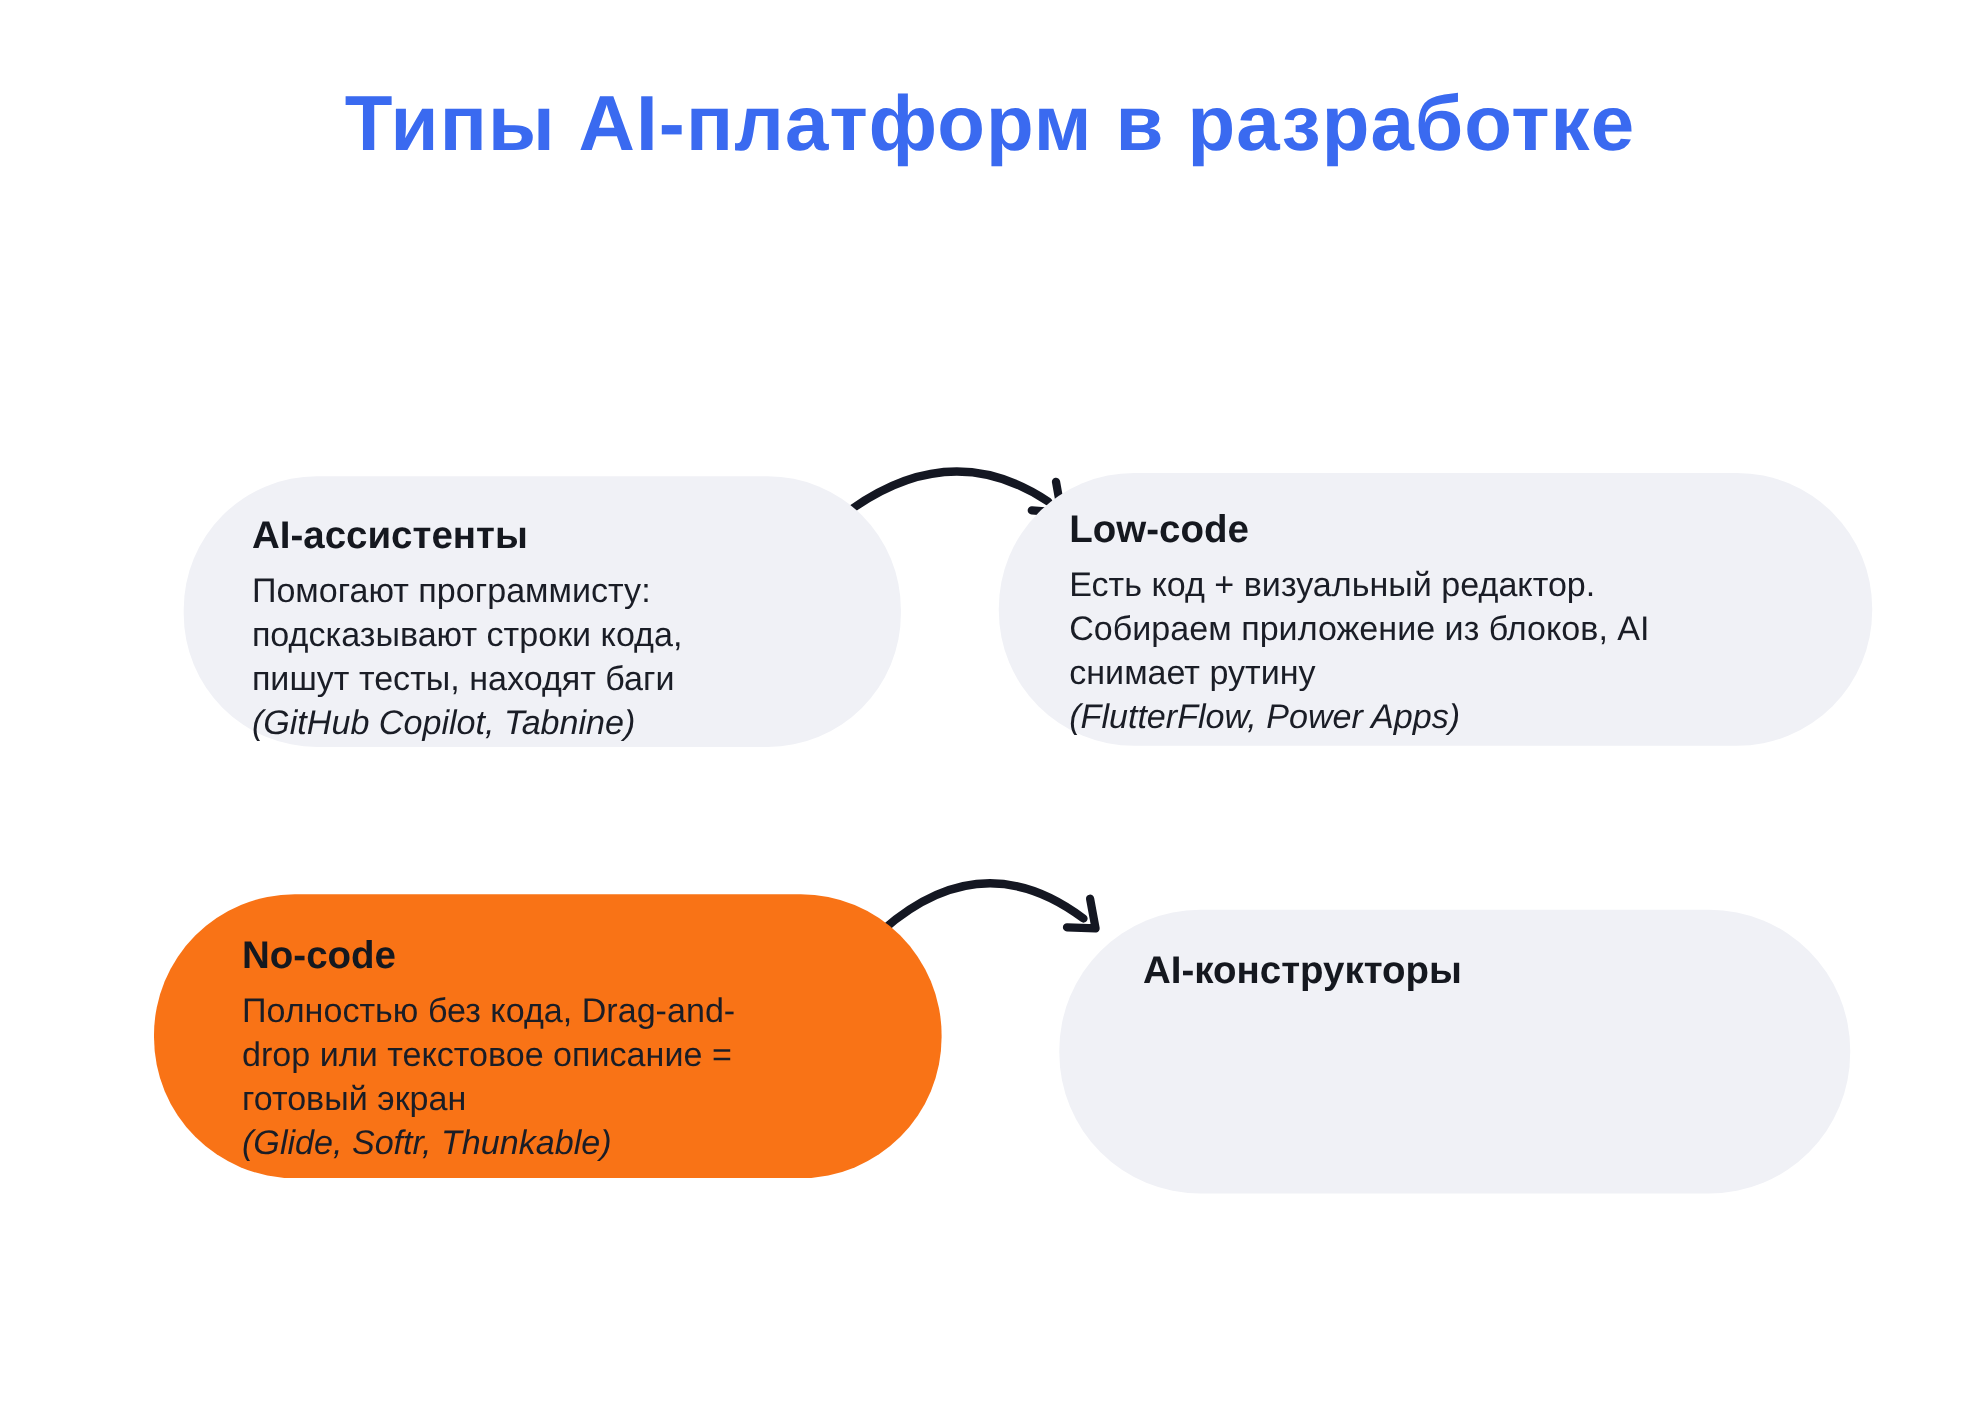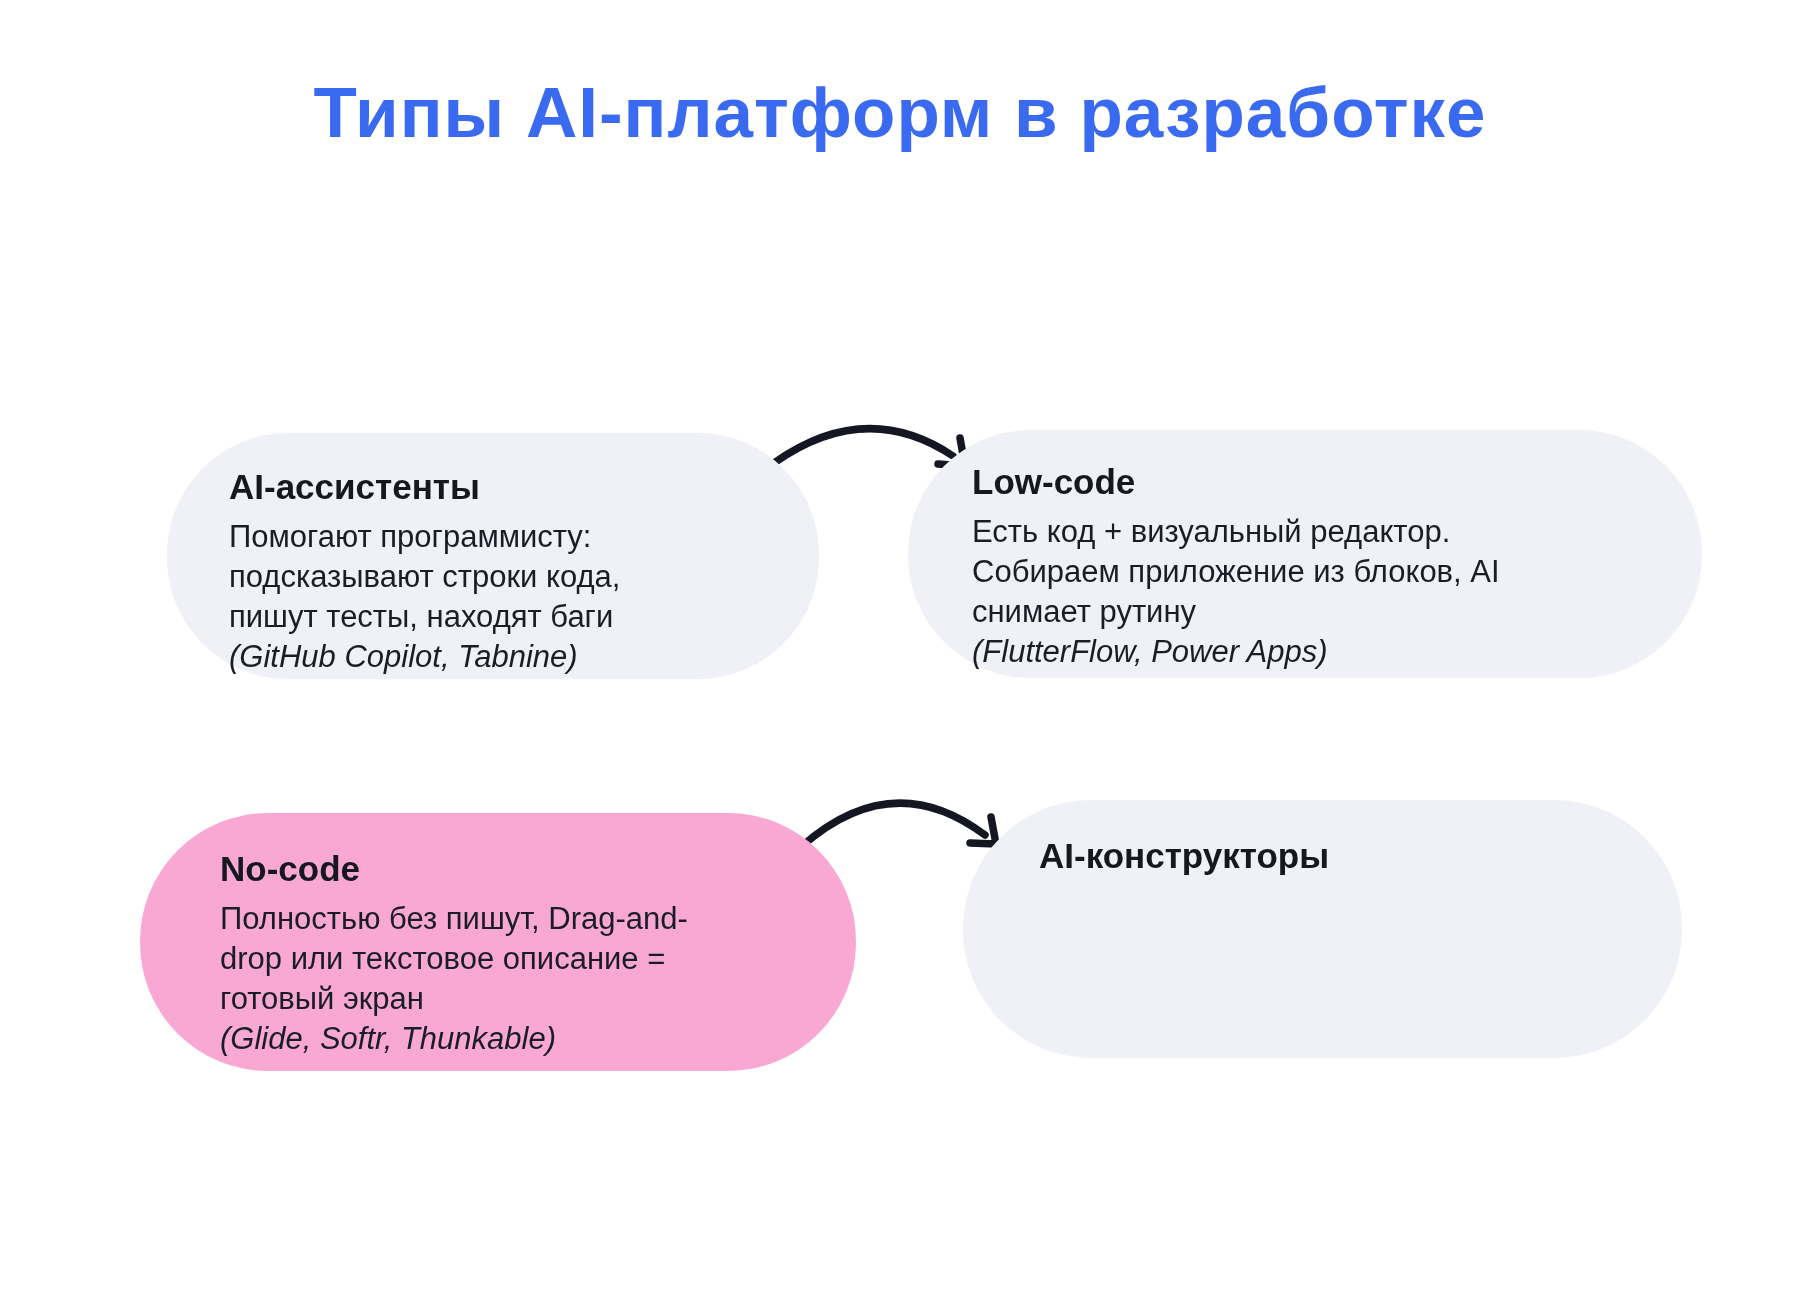--- a/index.html
+++ b/index.html
@@ -67,21 +67,21 @@
     border-radius: 123px;
     padding: 30px 40px 0 64px;
   }
   .card-no-code {
     left: 140px; top: 813px;
     width: 716px; height: 258px;
     border-radius: 128px;
     padding: 34px 40px 0 80px;
   }
   .card-ai-constructors {
-    left: 963px; top: 800px;
+    left: 963px; top: 827px;
     width: 719px; height: 258px;
     border-radius: 128px;
     padding: 34px 40px 0 76px;
   }
   .arrows-layer {
     position: absolute;
     left: 0; top: 0;
     width: 1800px; height: 1290px;
     pointer-events: none;
   }
@@ -120,23 +120,23 @@
   </div>
 
   <div class="card card-low-code" style="background: rgb(240, 241, 246);">
     <div class="card-heading">Low-code</div>
     <div class="card-body">Есть код + визуальный редактор.
 Собираем приложение из блоков, AI
 снимает рутину</div>
     <div class="card-examples">(FlutterFlow, Power Apps)</div>
   </div>
 
-  <div class="card card-no-code" style="background: #f9a8d4;">
+  <div class="card card-no-code" style="background: #f97316;">
     <div class="card-heading">No-code</div>
-    <div class="card-body">Полностью без пишут, Drag-and-
+    <div class="card-body">Полностью без кода, Drag-and-
 drop или текстовое описание =
 готовый экран</div>
     <div class="card-examples">(Glide, Softr, Thunkable)</div>
   </div>
 
   <div class="card card-ai-constructors" style="background: rgb(240, 241, 246);">
     <div class="card-heading">AI-конструкторы</div>
   </div>
 
 </div>

